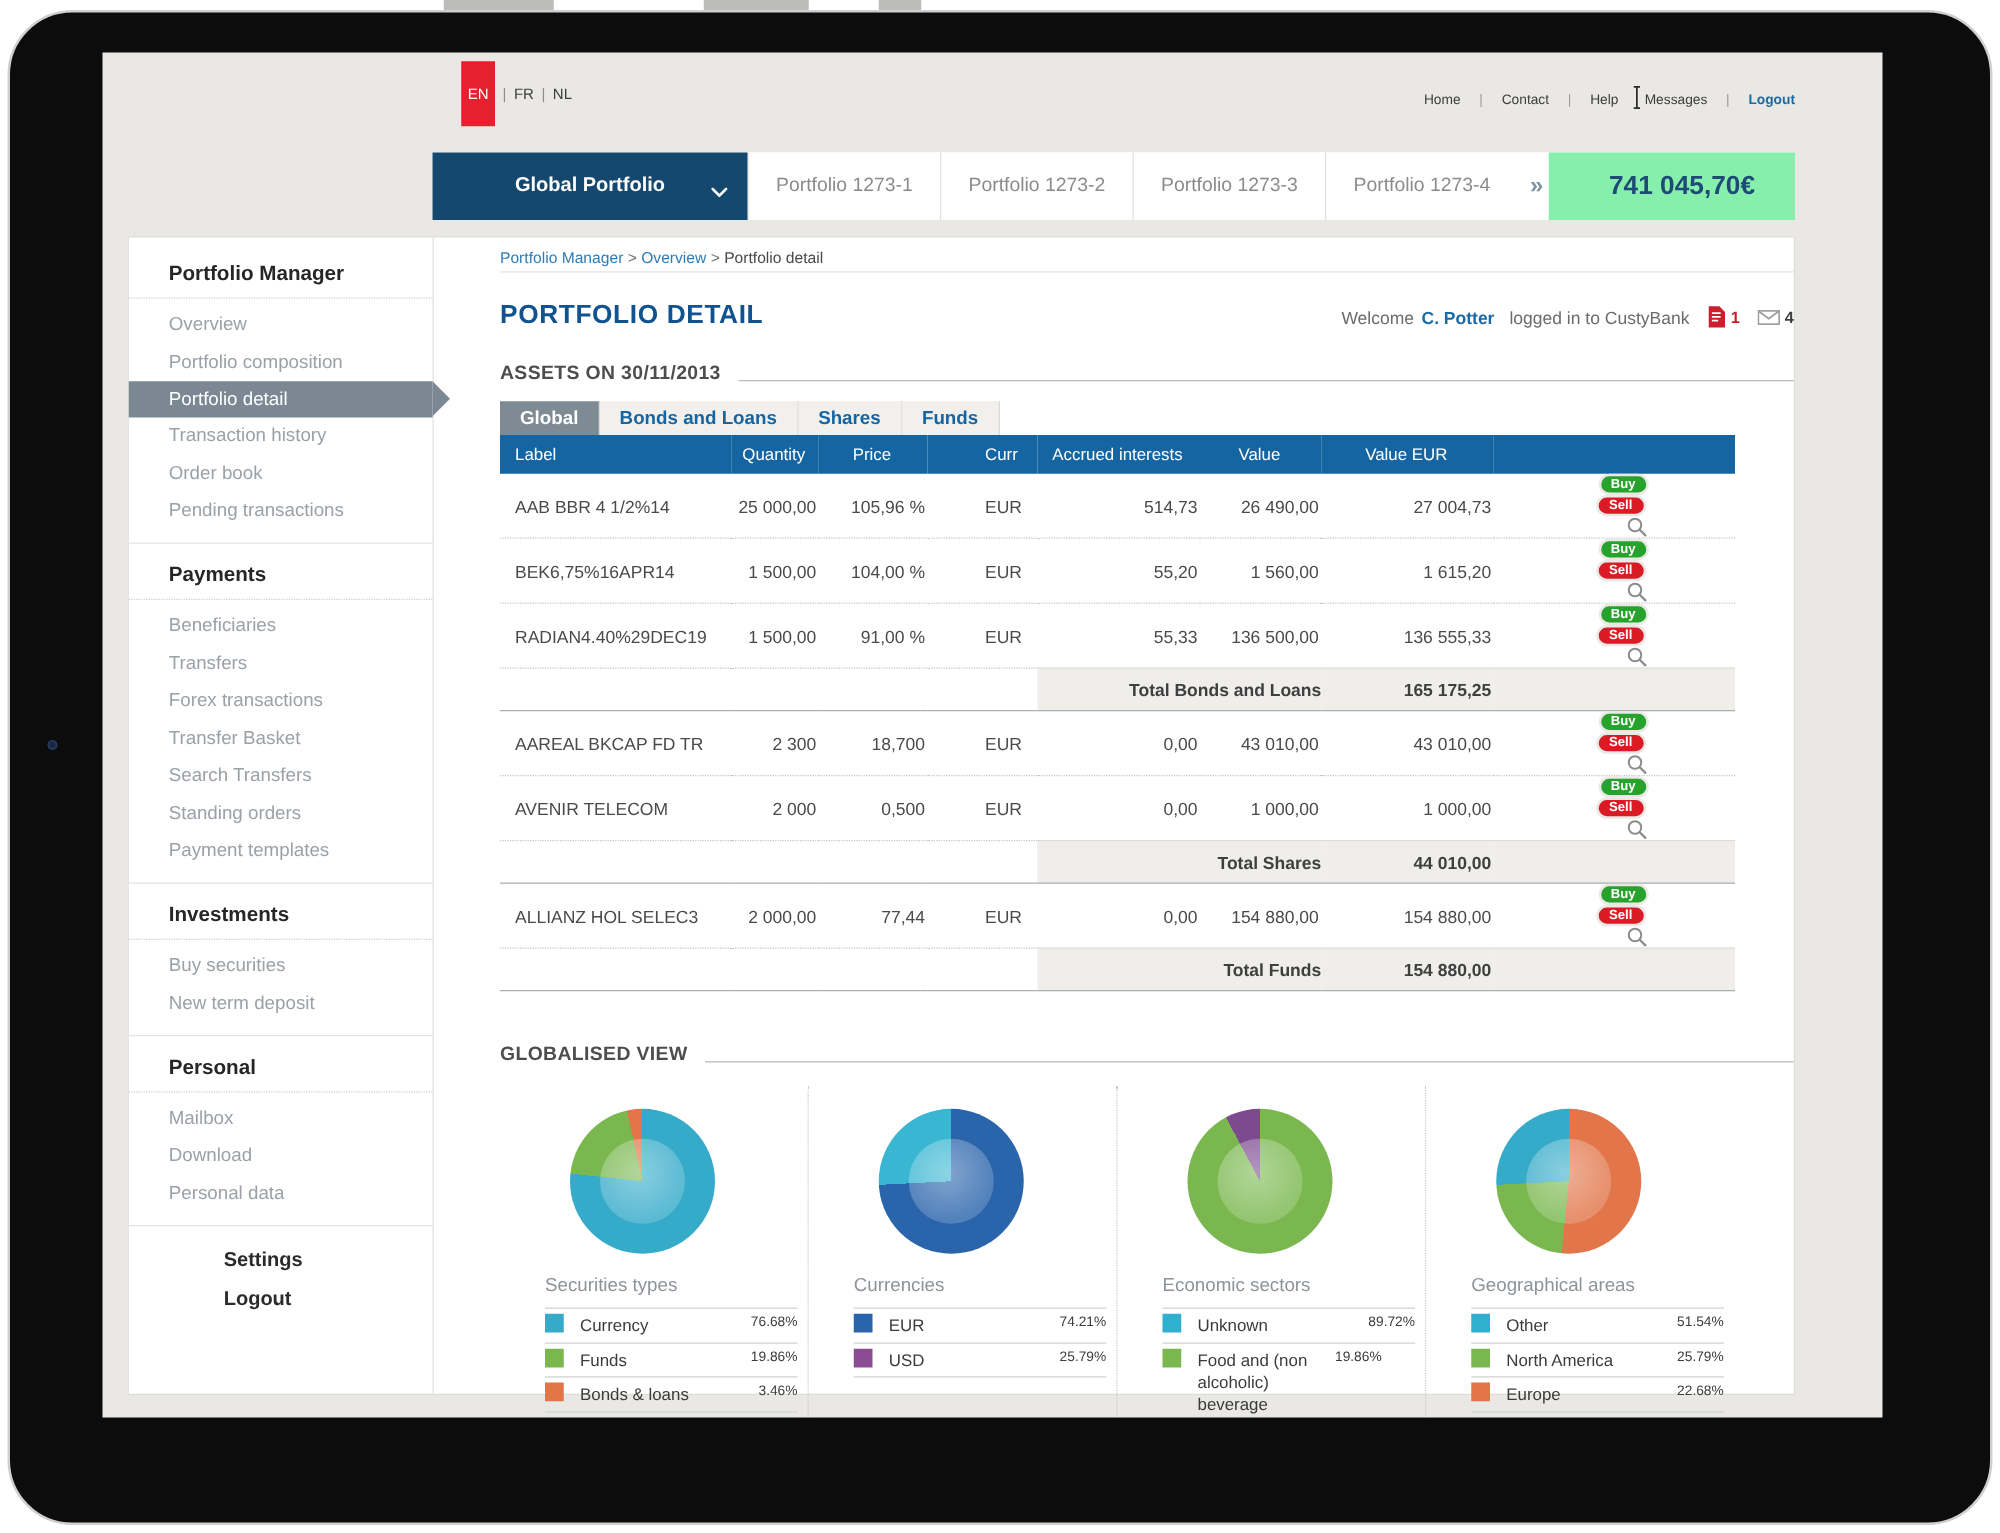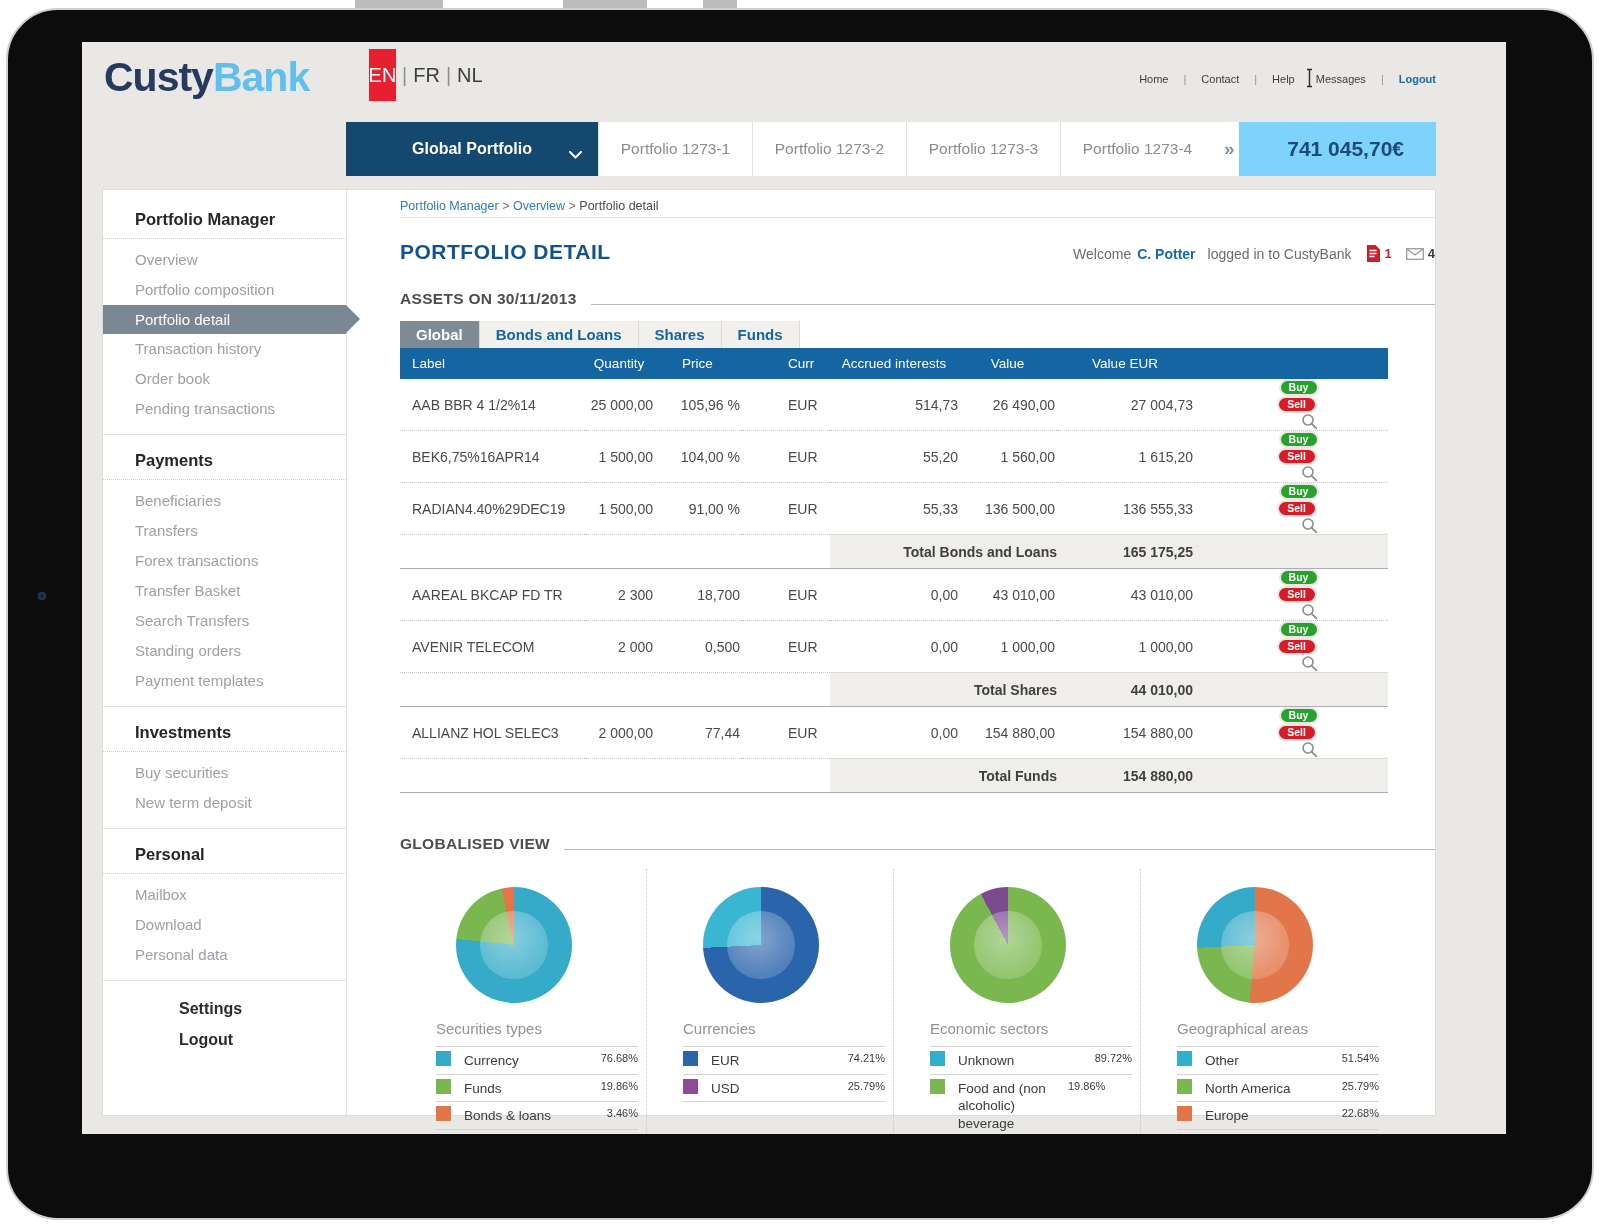--- a/index.html
+++ b/index.html
@@ -18,42 +18,42 @@
   
   .screen {
     position:absolute; left:82px; top:42px; width:1424px; height:1092px;
     background:#e9e8e4; z-index:2; overflow:hidden;
   }
   
   .tophead { position:relative; height:80px; }
   .logo { position:absolute; left:22px; top:12px; font-size:41px; font-weight:700; letter-spacing:-1px; }
   .logo .p1 { color:#253a5e; }
   .logo .p2 { color:#5fc0ef; }
-  .lang { position:absolute; left:287px; top:7px; height:52px; display:flex; align-items:center; font-size:20px; color:#3d3d3d;text-align:right; }
+  .lang { position:absolute; left:287px; top:7px; height:52px; display:flex; align-items:center; font-size:12px; color:#3d3d3d;text-align:right; }
   .lang-active { background:#e6202e; color:#fff; width:27px; height:52px; display:flex; align-items:center; justify-content:center; font-weight:400; }
   .lang-sep { color:#8e8e8e; margin:0 6px; }
   .topnav { position:absolute; right:70px; top:26px; display:flex; align-items:center; font-size:11px; color:#3d3d3d; }
   .topnav .sep { color:#9a9a9a; margin:0 15px; font-weight:300; }
   .topnav .item { cursor:pointer; }
   .topnav .logout { color:#1a6aa5; font-weight:700; }
   .txtcursor { margin:0 2px 0 10px; display:inline-block; }
   
   .strip { position:absolute; left:264px; top:80px; width:1090px; height:54px; background:#ffffff; display:flex; align-items:stretch; }
   .strip-main {
     width:252px; background:#14486e; color:#fff; font-size:16px; font-weight:700;
     display:flex; align-items:center; justify-content:center; position:relative; cursor:pointer;
   }
   .strip-main .chev { position:absolute; right:16px; top:23px; }
   .strip-tab {
     width:154px; display:flex; align-items:center; justify-content:center;
     color:#8b8b8b; font-size:15.5px; border-left:1px solid #e3e2df; cursor:pointer; background:#fff;
   }
   .strip-more { display:flex; align-items:center; color:#7f93a3; font-size:19px; font-weight:700; padding:0 4px 0 10px; cursor:pointer; background:#fff; }
   .strip-total { flex:1; display:flex; align-items:center; justify-content:flex-end; padding-right:32px;
-    color:#1d4b75; font-size:21px; font-weight:700; background:#7dd3fc; }
+    color:#1d4b75; font-size:21px; font-weight:700; background:#86efac; }
   
   .panel { position:absolute; left:20px; top:147px; width:1334px; height:927px; background:#ffffff;
     border:1px solid #dddcd8; display:flex; }
   
   .sidebar { width:244px; border-right:1px solid #e3e2df; padding-top:4px; }
   .sb-header { padding:16px 0 9px 32px; font-size:16.5px; font-weight:700; color:#262626; border-bottom:1px dotted #cfcfcc; }
   .sb-items { padding:6px 0 10px 0; }
   .sb-item { height:30px; line-height:30px; padding-left:32px; font-size:15px; color:#9ba1a7; cursor:pointer; position:relative; }
   .sb-item.active { background:#7b8893; color:#ffffff; height:29px; line-height:29px; }
   .sb-item.active::after { content:""; position:absolute; right:-14px; top:0;
@@ -134,23 +134,20 @@
 <div class="bezel-nub" style="left:355px; width:88px;"></div>
 <div class="bezel-nub" style="left:563px; width:84px;"></div>
 <div class="bezel-nub" style="left:703px; width:34px;"></div>
 
 <div class="bezel"></div>
 <div class="camera-dot"></div>
 
 <div class="screen">
 
   <div class="tophead">
-    <div class="logo">
-      <span class="p1">Custy</span><span class="p2">Bank</span>
-    </div>
     <div class="lang">
       <span class="lang-active">EN</span>
       <span class="lang-sep">|</span>
       <span>FR</span>
       <span class="lang-sep">|</span>
       <span>NL</span>
     </div>
     <div class="topnav">
       <span class="item">Home</span>
       <span class="sep">|</span>

